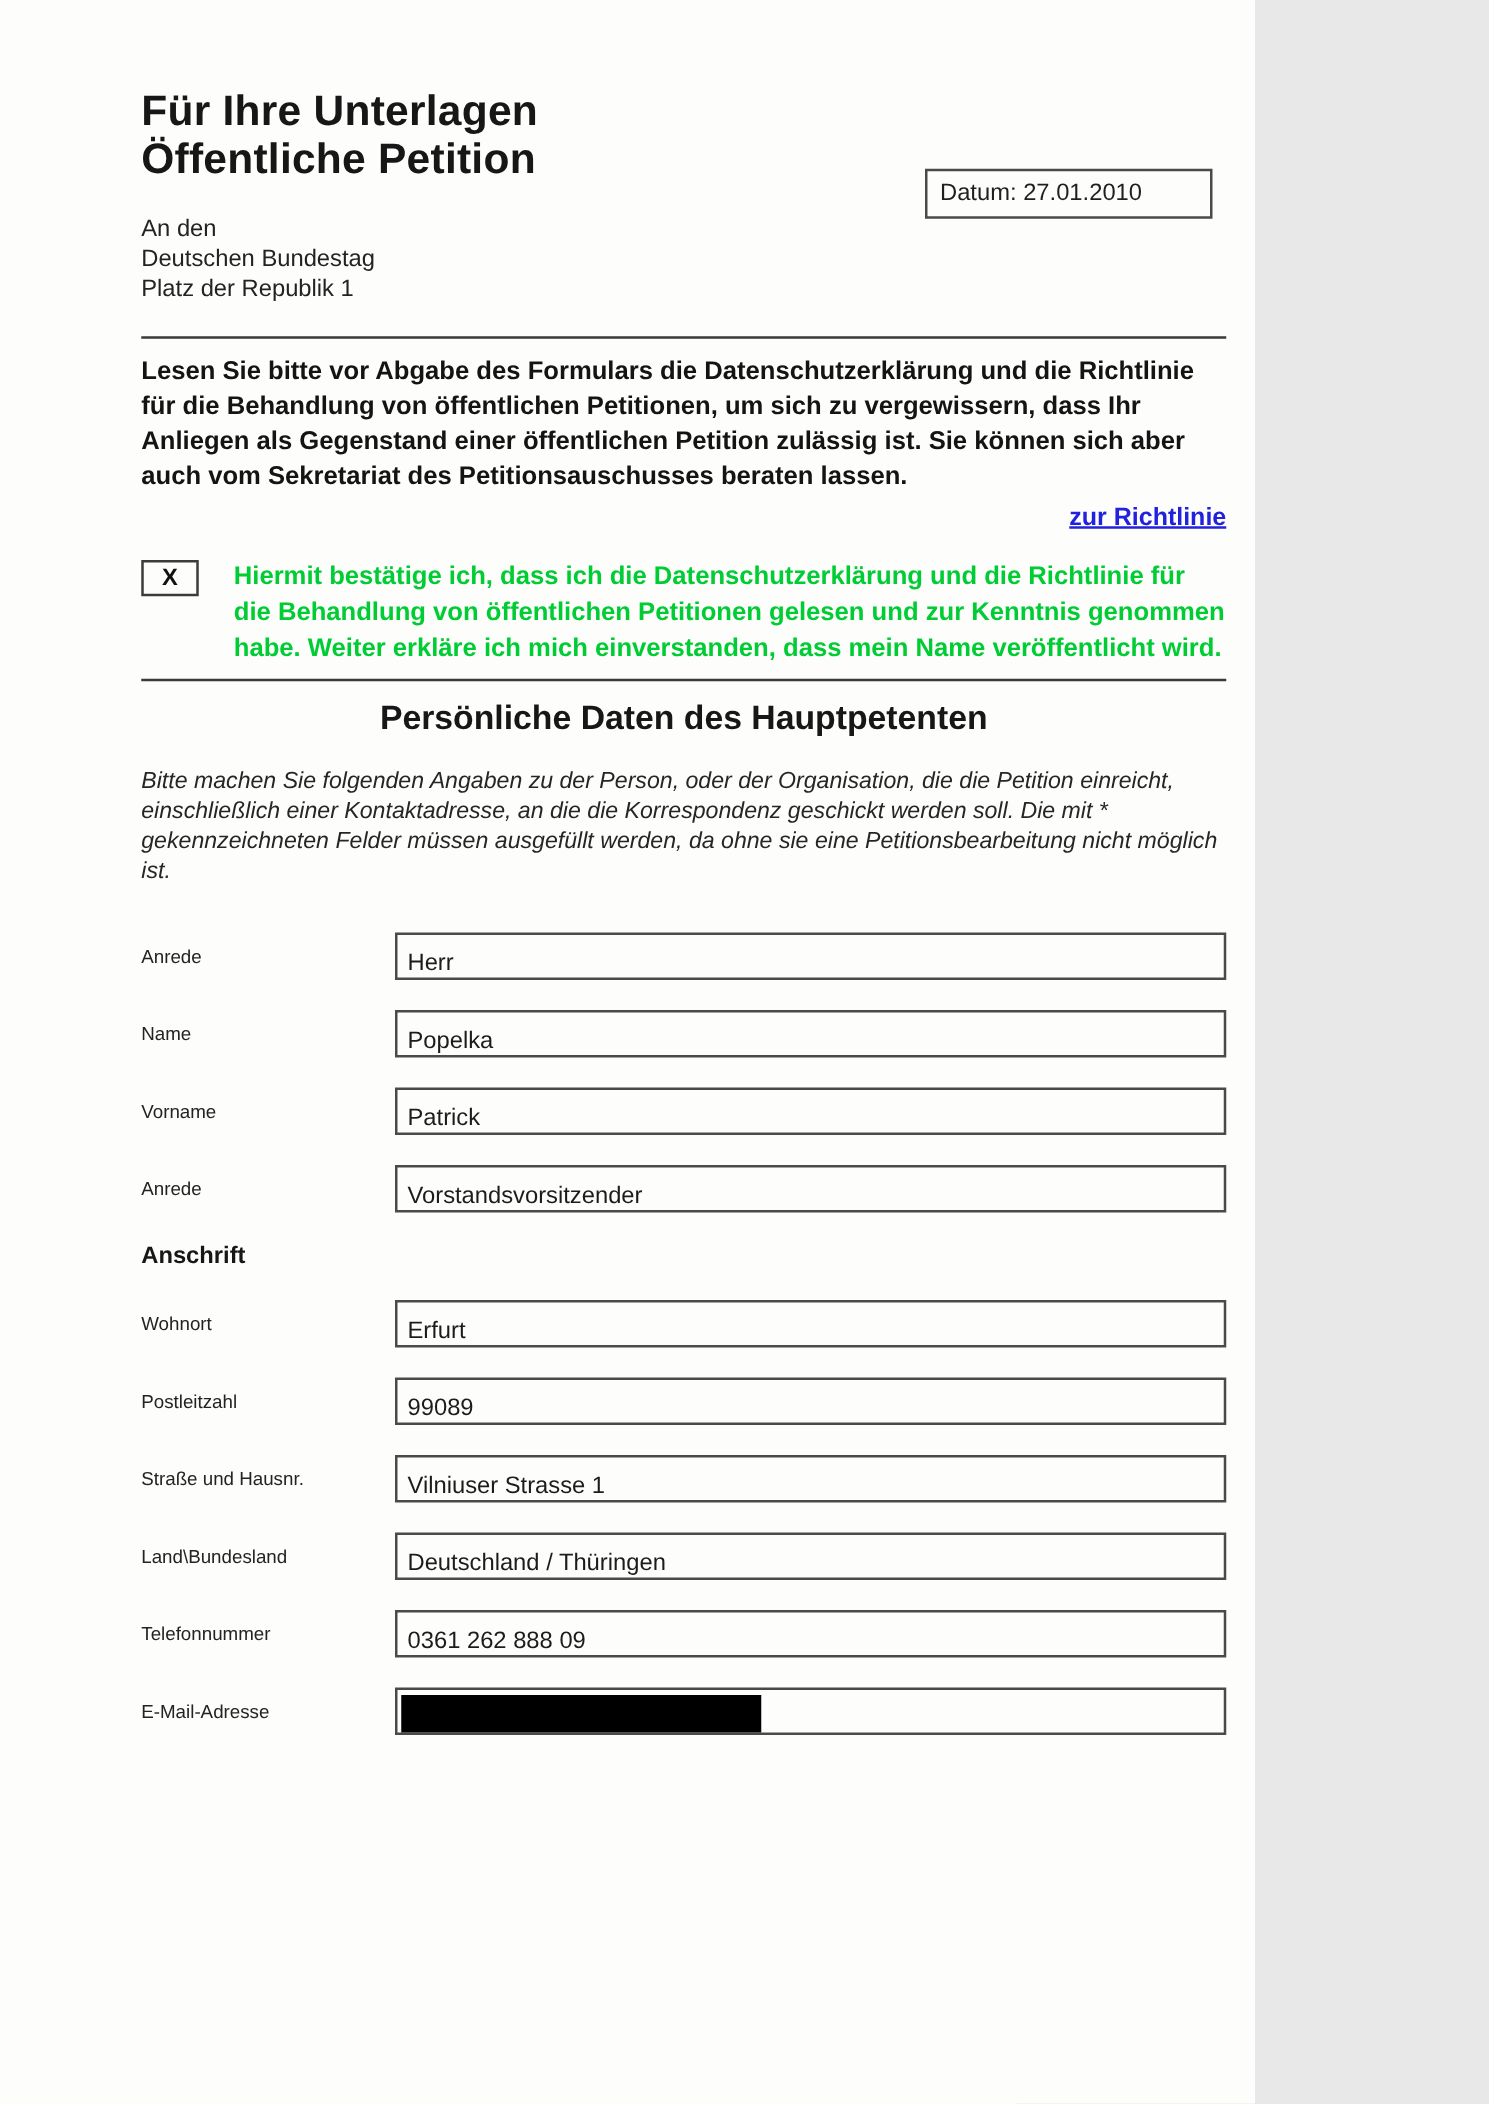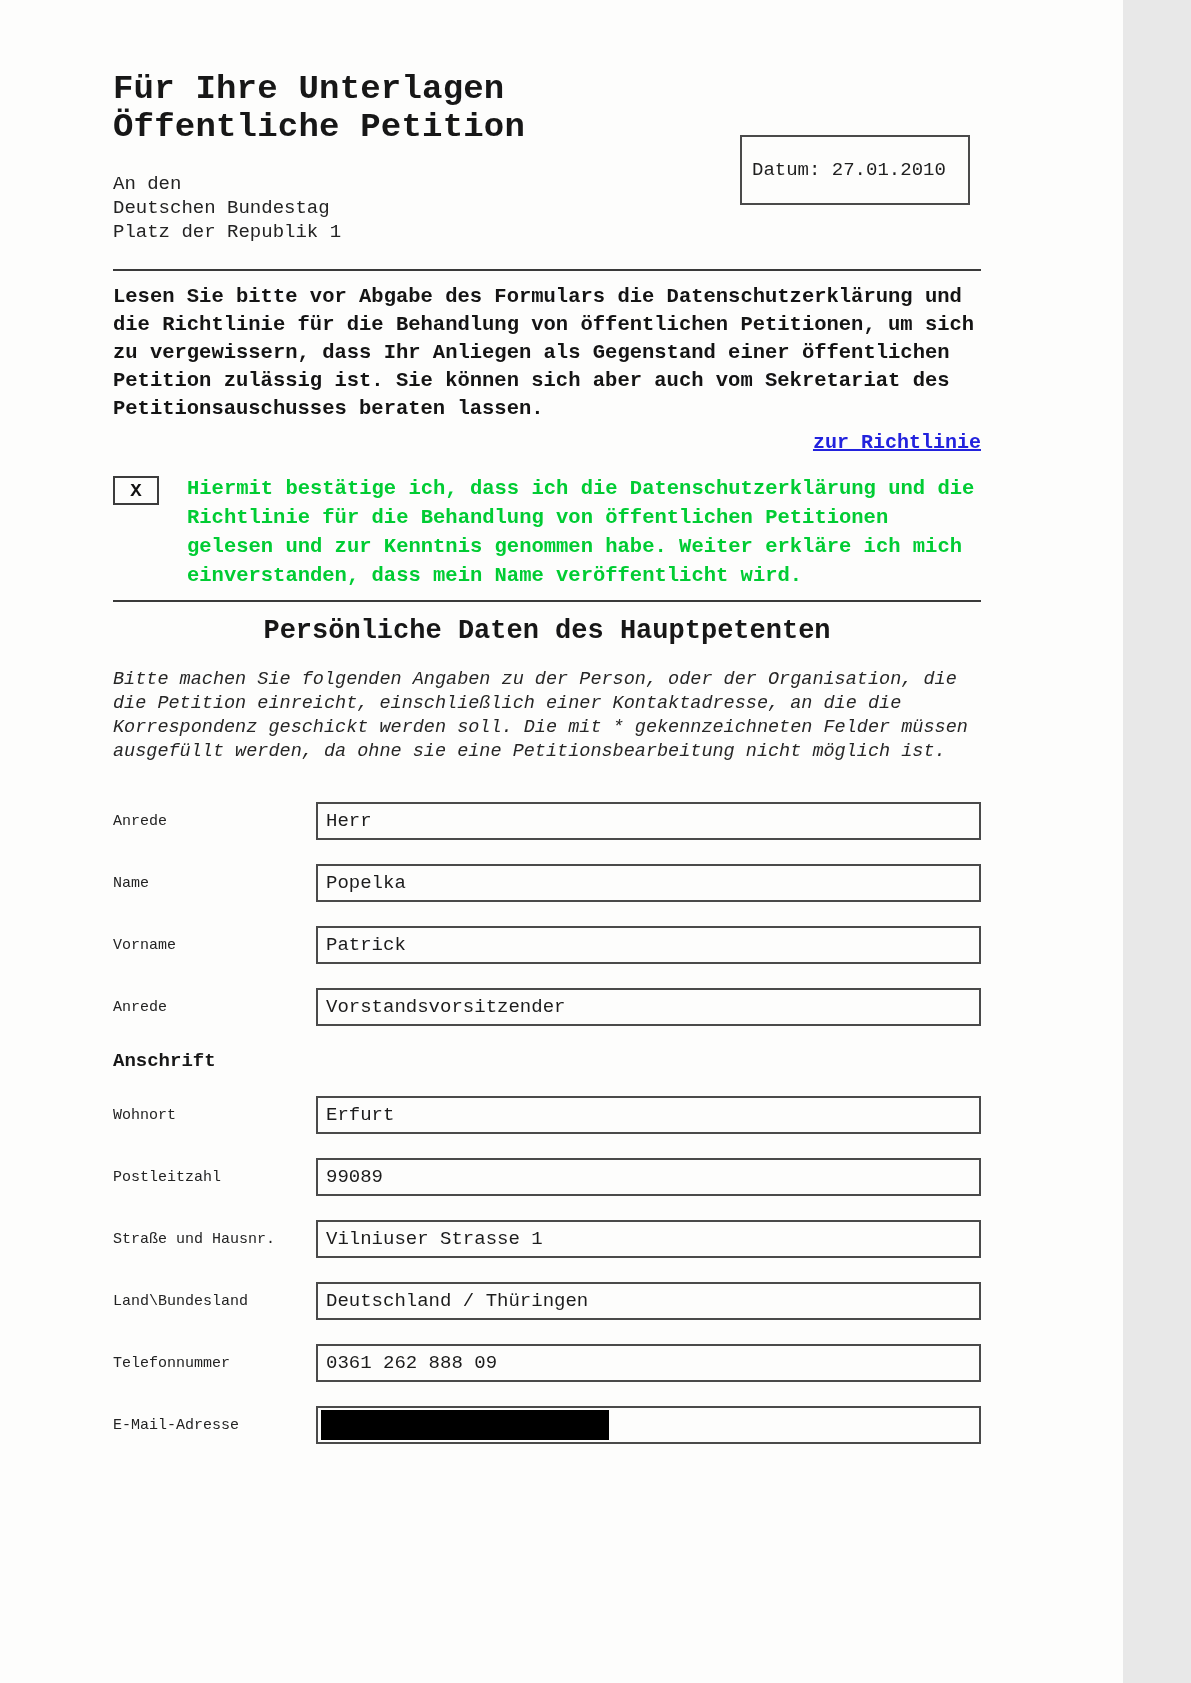--- a/index.html
+++ b/index.html
@@ -1,32 +1,32 @@
 <!DOCTYPE html>
 <html><head>
 <meta charset="utf-8">
 <style>
   html,body{margin:0;padding:0;background:#e8e8e8;}
   .page{
     position:relative;
-    width:1123px;height:1683px;
+    width:1004px;height:1683px;
     background:#fdfdfc;
-    font-family:Liberation Mono, monospace;
+    font-family:Liberation Sans, sans-serif;
     color:#1c1c1c;
     overflow:hidden;
   }
   .content{position:relative;width:868px;margin-left:113px;padding-top:70px;}
 
   
   .doc-title{font-size:34px;font-weight:bold;line-height:1.12;letter-spacing:.2px;color:#171717;}
   .addr-block{margin-top:26px;font-size:19px;line-height:24px;color:#232323;}
   .date-box{
     position:absolute;top:135px;left:627px;
     width:206px;border:2px solid #4a4a4a;
-    padding:22px 10px;font-size:19px;color:#1f1f1f;background:#fdfdfc;
+    padding:7px 10px;font-size:19px;color:#1f1f1f;background:#fdfdfc;
   }
   .city-line{margin-top:26px;font-size:19px;color:#232323;}
 
   .rule{border:0;border-top:2px solid #3a3a3a;margin:0;height:0;}
   .rule-1{margin-top:25px;}
   .rule-2{margin-top:10px;}
 
   
   .notice-text{margin-top:12px;font-size:20.5px;font-weight:bold;line-height:28px;color:#141414;}
   .link-row{text-align:right;margin-top:8px;}
@@ -45,21 +45,21 @@
   
   .section-heading{margin-top:14px;font-size:27px;font-weight:bold;color:#171717;text-align:center;}
   .section-intro{margin-top:22px;font-size:18.5px;font-style:italic;line-height:24px;color:#262626;}
 
   
   .form-area{margin-top:38px;}
   .field-row{display:flex;align-items:center;margin-bottom:24px;}
   .field-label{flex:0 0 203px;font-size:15px;color:#232323;}
   .field-box{
     flex:1;height:38px;border:2px solid #4a4a4a;background:#fdfdfc;
-    display:flex;align-items:center;box-sizing:border-box;
+    display:flex;align-items:flex-end;box-sizing:border-box;
   }
   .field-value{padding-left:8px;font-size:19px;color:#1c1c1c;white-space:nowrap;}
   .group-label{font-size:19px;font-weight:bold;color:#171717;margin:6px 0 24px 0;}
   .redaction{width:43.5%;height:30px;margin-left:3px;background:#000;}
 </style>
 </head>
 <body>
 
 <div class="page">
   <div class="content">

